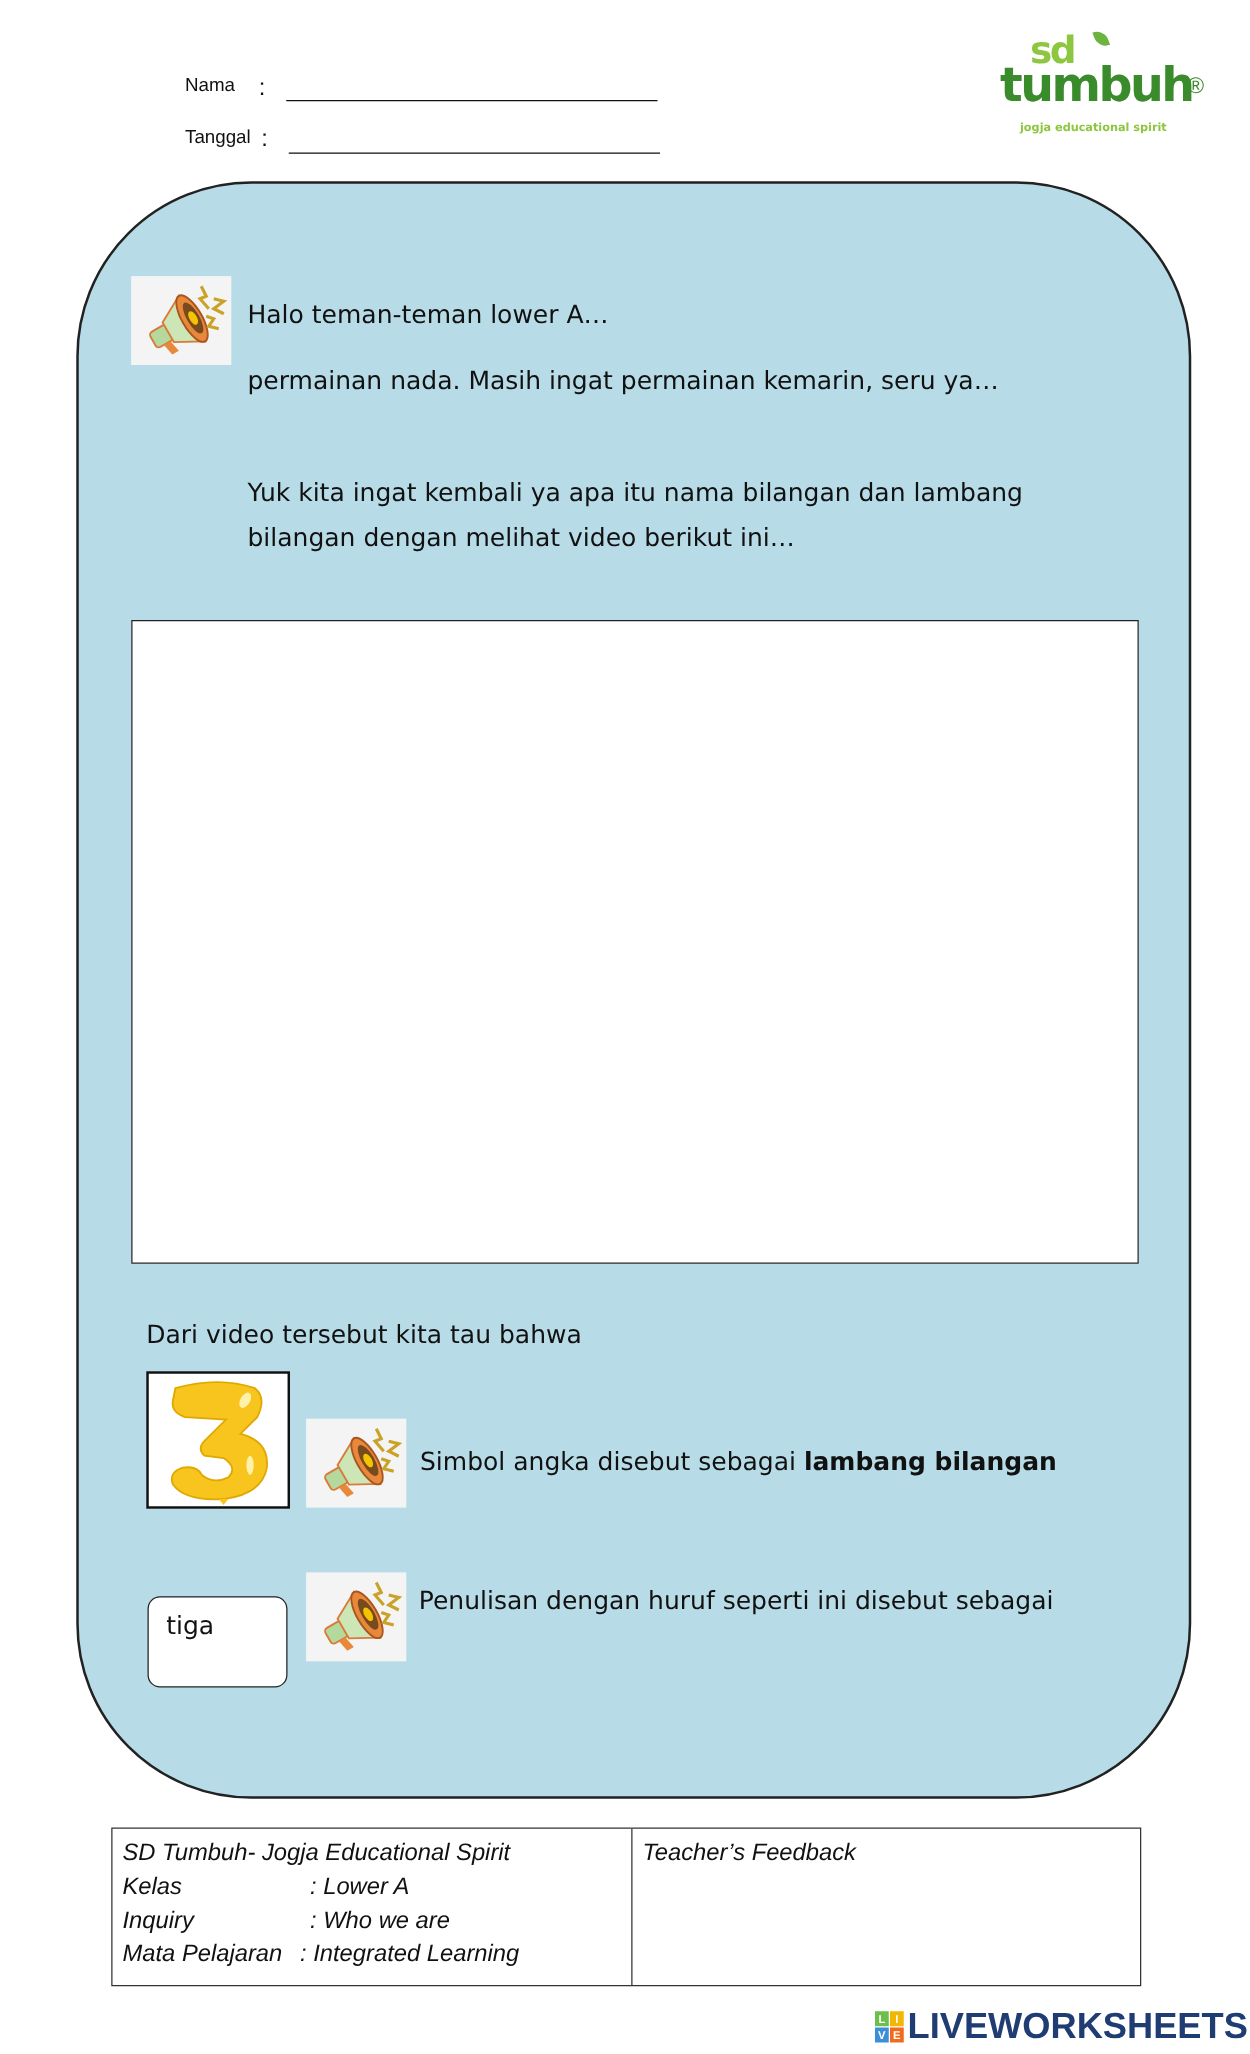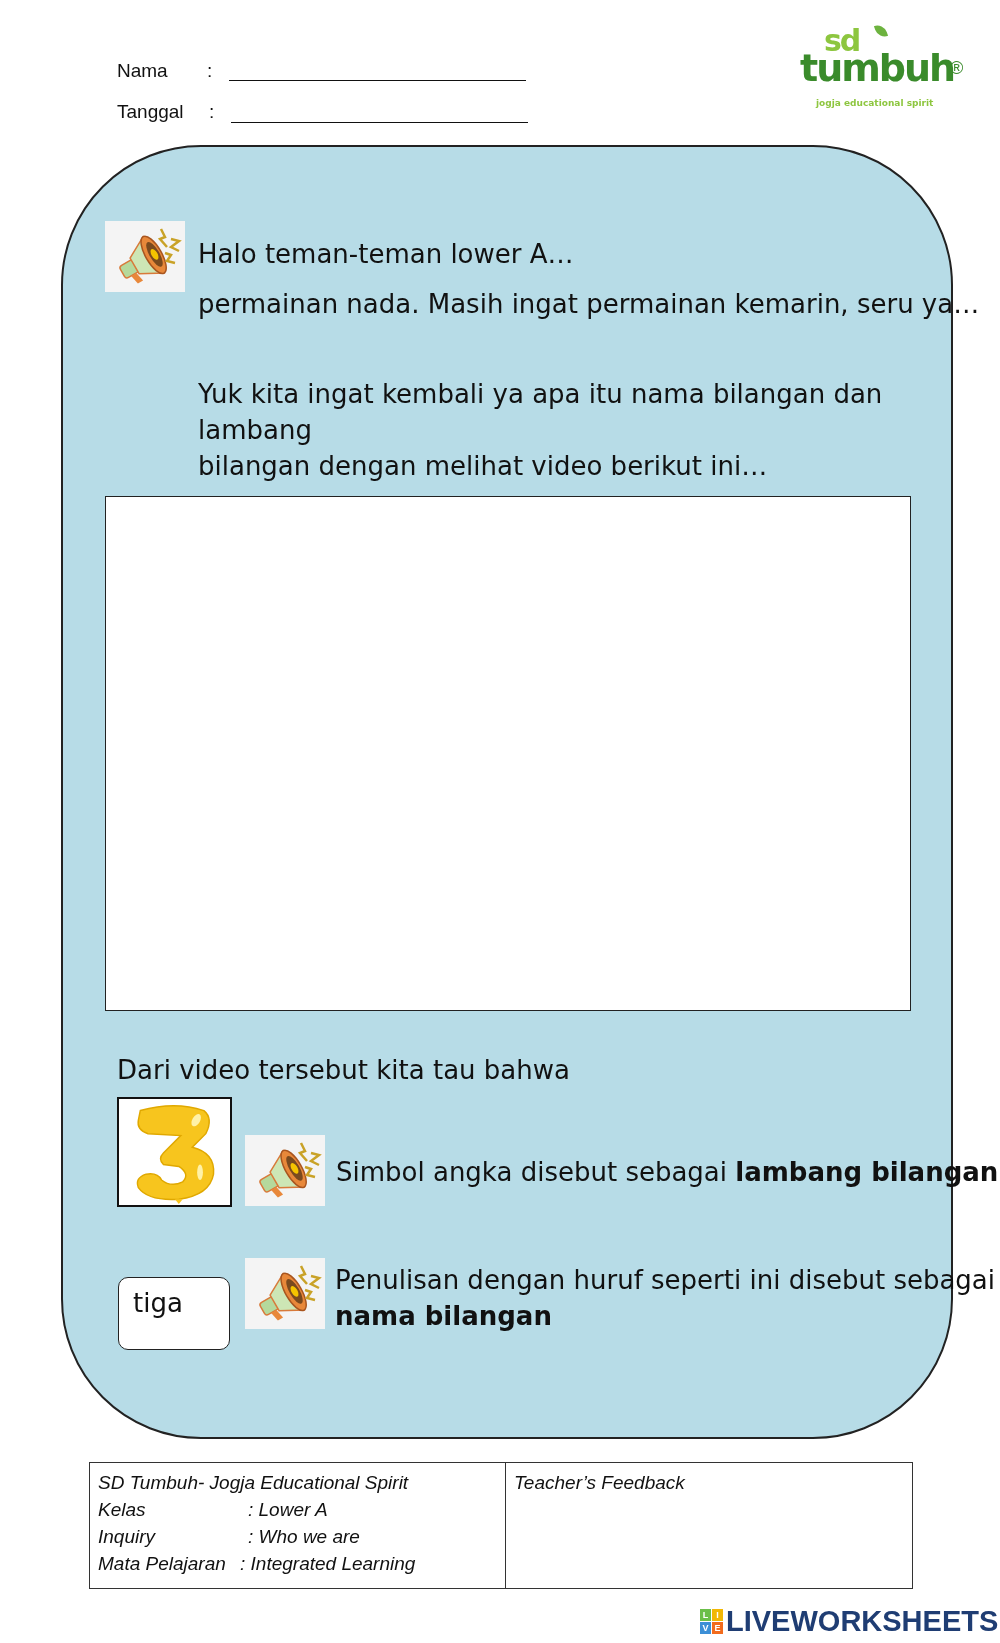--- a/index.html
+++ b/index.html
@@ -1,41 +1,41 @@
 <!DOCTYPE html>
 <html><head>
 <meta charset="utf-8">
 <style>
   html, body { margin:0; padding:0; background:#ffffff; }
   body { width:1000px; height:1643px; position:relative; overflow:hidden;
          font-family:"Liberation Sans", sans-serif; color:#111; }
   .abs { position:absolute; }
 
   
-  .field-label { position:absolute; font-family:"Liberation Sans", sans-serif; font-size:19px; color:#111; }
+  .field-label { position:absolute; font-family:"Liberation Sans", sans-serif; font-size:15px; color:#111;margin-left:31px; }
   .field-colon { position:absolute; font-size:19px; }
   .field-line { position:absolute; height:0; border-bottom:1.5px solid #111; }
 
   
   .logo { position:absolute; left:800px; top:26px; width:170px; height:90px; }
   .logo-sd { position:absolute; left:24px; top:0; font-family:"DejaVu Sans", sans-serif; font-weight:bold;
              font-size:30px; color:#8dc63f; letter-spacing:-2px; line-height:30px; }
   .logo-leaf { position:absolute; left:76px; top:-2px; width:10px; height:14px; background:#6db33f;
                border-radius:0 10px 0 10px; transform:rotate(-20deg); }
   .logo-tumbuh { position:absolute; left:0; top:22px; font-family:"DejaVu Sans", sans-serif; font-weight:bold;
                  font-size:38px; color:#3a8b2b; letter-spacing:-2px; line-height:40px; }
   .logo-reg { position:absolute; left:150px; top:32px; font-size:18px; color:#3a8b2b; }
   .logo-tag { position:absolute; left:16px; top:72px; font-size:9px; font-weight:bold; color:#8dc63f;
               font-family:"DejaVu Sans", sans-serif; }
 
   
   .bubble { position:absolute; left:61px; top:145px; width:892px; height:1294px;
             background:#b7dce7; border:2px solid #222; border-radius:140px; box-sizing:border-box; }
 
-  .comic { font-family:"DejaVu Sans", sans-serif; font-size:26px; color:#111; }
+  .comic { font-family:"DejaVu Sans", sans-serif; font-size:20px; color:#111; }
 
   .speaker { position:absolute; width:80px; height:71px; background:#f3f3f3; }
   .speaker svg { width:100%; height:100%; display:block; }
 
   .para { position:absolute; left:198px; line-height:36px; }
 
   .video-box { position:absolute; left:105px; top:496px; width:806px; height:515px;
                background:#ffffff; border:1.5px solid #222; box-sizing:border-box; }
 
   .num-box { position:absolute; left:117px; top:1097px; width:115px; height:110px; background:#fff;
@@ -166,21 +166,20 @@
       <polygon points="20,48 26,48 28,58 22,58" fill="#e8883a"></polygon>
     </g>
     <polyline points="56,8 60,16 55,18 62,26" fill="none" stroke="#c9a227" stroke-width="2.5"></polyline>
     <polyline points="66,18 74,20 66,26 74,30" fill="none" stroke="#c9a227" stroke-width="2.5"></polyline>
     <polyline points="60,32 66,34 62,40 70,42" fill="none" stroke="#c9a227" stroke-width="2.5"></polyline>
   </svg>
 </div>
 
 <div class="comic abs" style="left:335px; top:1262px; line-height:36px;">
   <div>Penulisan dengan huruf seperti ini disebut sebagai</div>
-  <div class="bold">nama bilangan</div>
 </div>
 
 <div class="info-table">
   <div class="info-left">
     <div class="info-line">SD Tumbuh- Jogja Educational Spirit</div>
     <div class="info-line">
       <span class="info-key">Kelas</span><span>: Lower A</span>
     </div>
     <div class="info-line">
       <span class="info-key">Inquiry</span><span>: Who we are</span>

